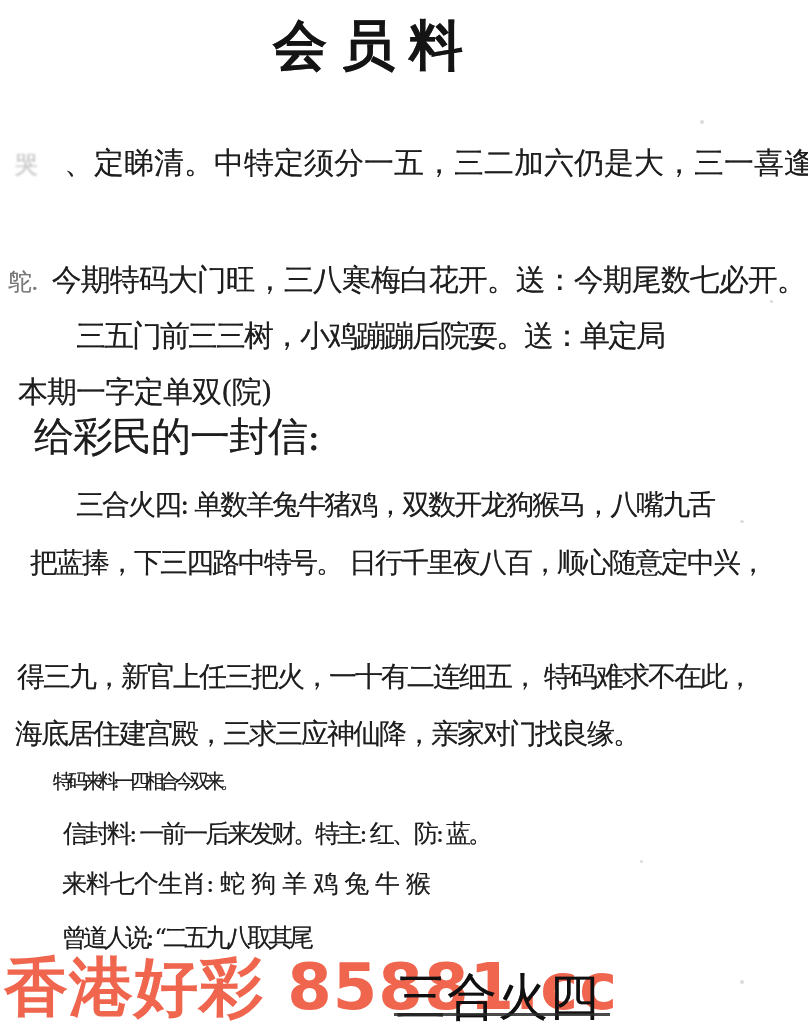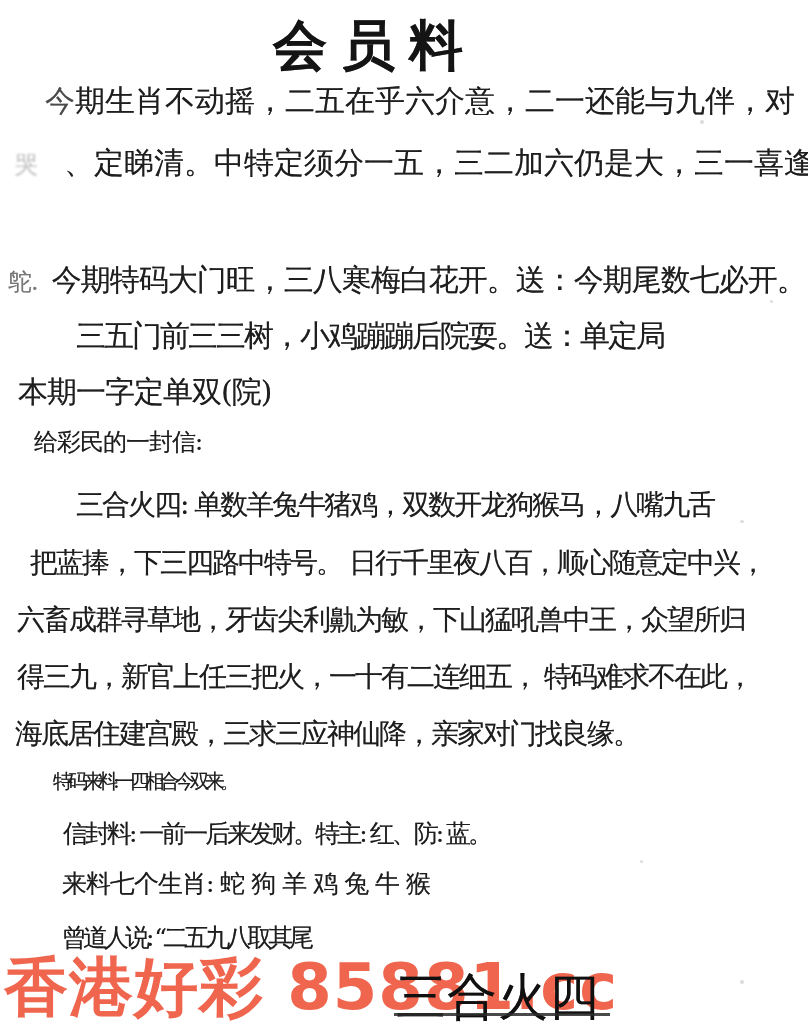--- a/index.html
+++ b/index.html
@@ -81,36 +81,34 @@
   }
   .speck{position:absolute;background:#b9b9b9;border-radius:50%;opacity:.5;}
 </style>
 </head>
 <body>
 
 <div class="page">
 
   <div class="hdr member-title">会员料</div>
 
-  <div class="line" style="top:84px;left:45px"><span class="frag f80">今</span><span>期生肖不动摇，二五在乎六介意，二一还能与九伴，对</span></div>
 
   <div class="line" style="top:146px;left:14px"><span class="frag f30 gap26">哭</span><span>、定睇清。中特定须分一五，三二加六仍是大，三一喜逢</span></div>
 
 
   <div class="line" style="top:263px;left:8px;letter-spacing:-1px"><span class="frag f60 gap14">鸵.</span><span>今期特码大门旺，三八寒梅白花开。送：今期尾数七必开。</span></div>
 
   <div class="line" style="top:319px;left:76px;letter-spacing:-2px"><span>三五门前三三树，小鸡蹦蹦后院耍。送：单定局</span></div>
 
   <div class="line" style="top:375px;left:18px;letter-spacing:-1px"><span>本期一字定单双(院)</span></div>
 
-  <div class="line" style="top:429px;left:34px;font-size:24px;letter-spacing:-1px">给彩民的一封信:</div>
+  <div class="line" style="top:414px;left:34px;font-size:40px;letter-spacing:-1px">给彩民的一封信:</div>
 
   <div class="line env" style="top:490px;left:76px">三合火四: 单数羊兔牛猪鸡，双数开龙狗猴马，八嘴九舌</div>
   <div class="line env" style="top:548px;left:30px">把蓝捧，下三四路中特号。 日行千里夜八百，顺心随意定中兴，</div>
-  <div class="line env" style="top:605px;left:17px">六畜成群寻草地，牙齿尖利鼽为敏，下山猛吼兽中王，众望所归</div>
   <div class="line env" style="top:662px;left:17px">得三九，新官上任三把火，一十有二连细五， 特码难求不在此，</div>
   <div class="line env" style="top:719px;left:15px">海底居住建宫殿，三求三应神仙降，亲家对门找良缘。</div>
 
   <div class="line small" style="top:770px;left:53px">特码来料:一四相合今双来。</div>
   <div class="line note" style="top:820px;left:63px">信封料:  一前一后来发财。特主:  红、防:  蓝。</div>
   <div class="line note" style="top:870px;left:62px;letter-spacing:-1px">来料七个生肖:  蛇 狗 羊 鸡 兔 牛 猴</div>
   <div class="line note" style="top:924px;left:62px;letter-spacing:-4px">曾道人说: “二五九八取其尾</div>
 
   <div class="watermark">香港好彩 85881.cc</div>
 

